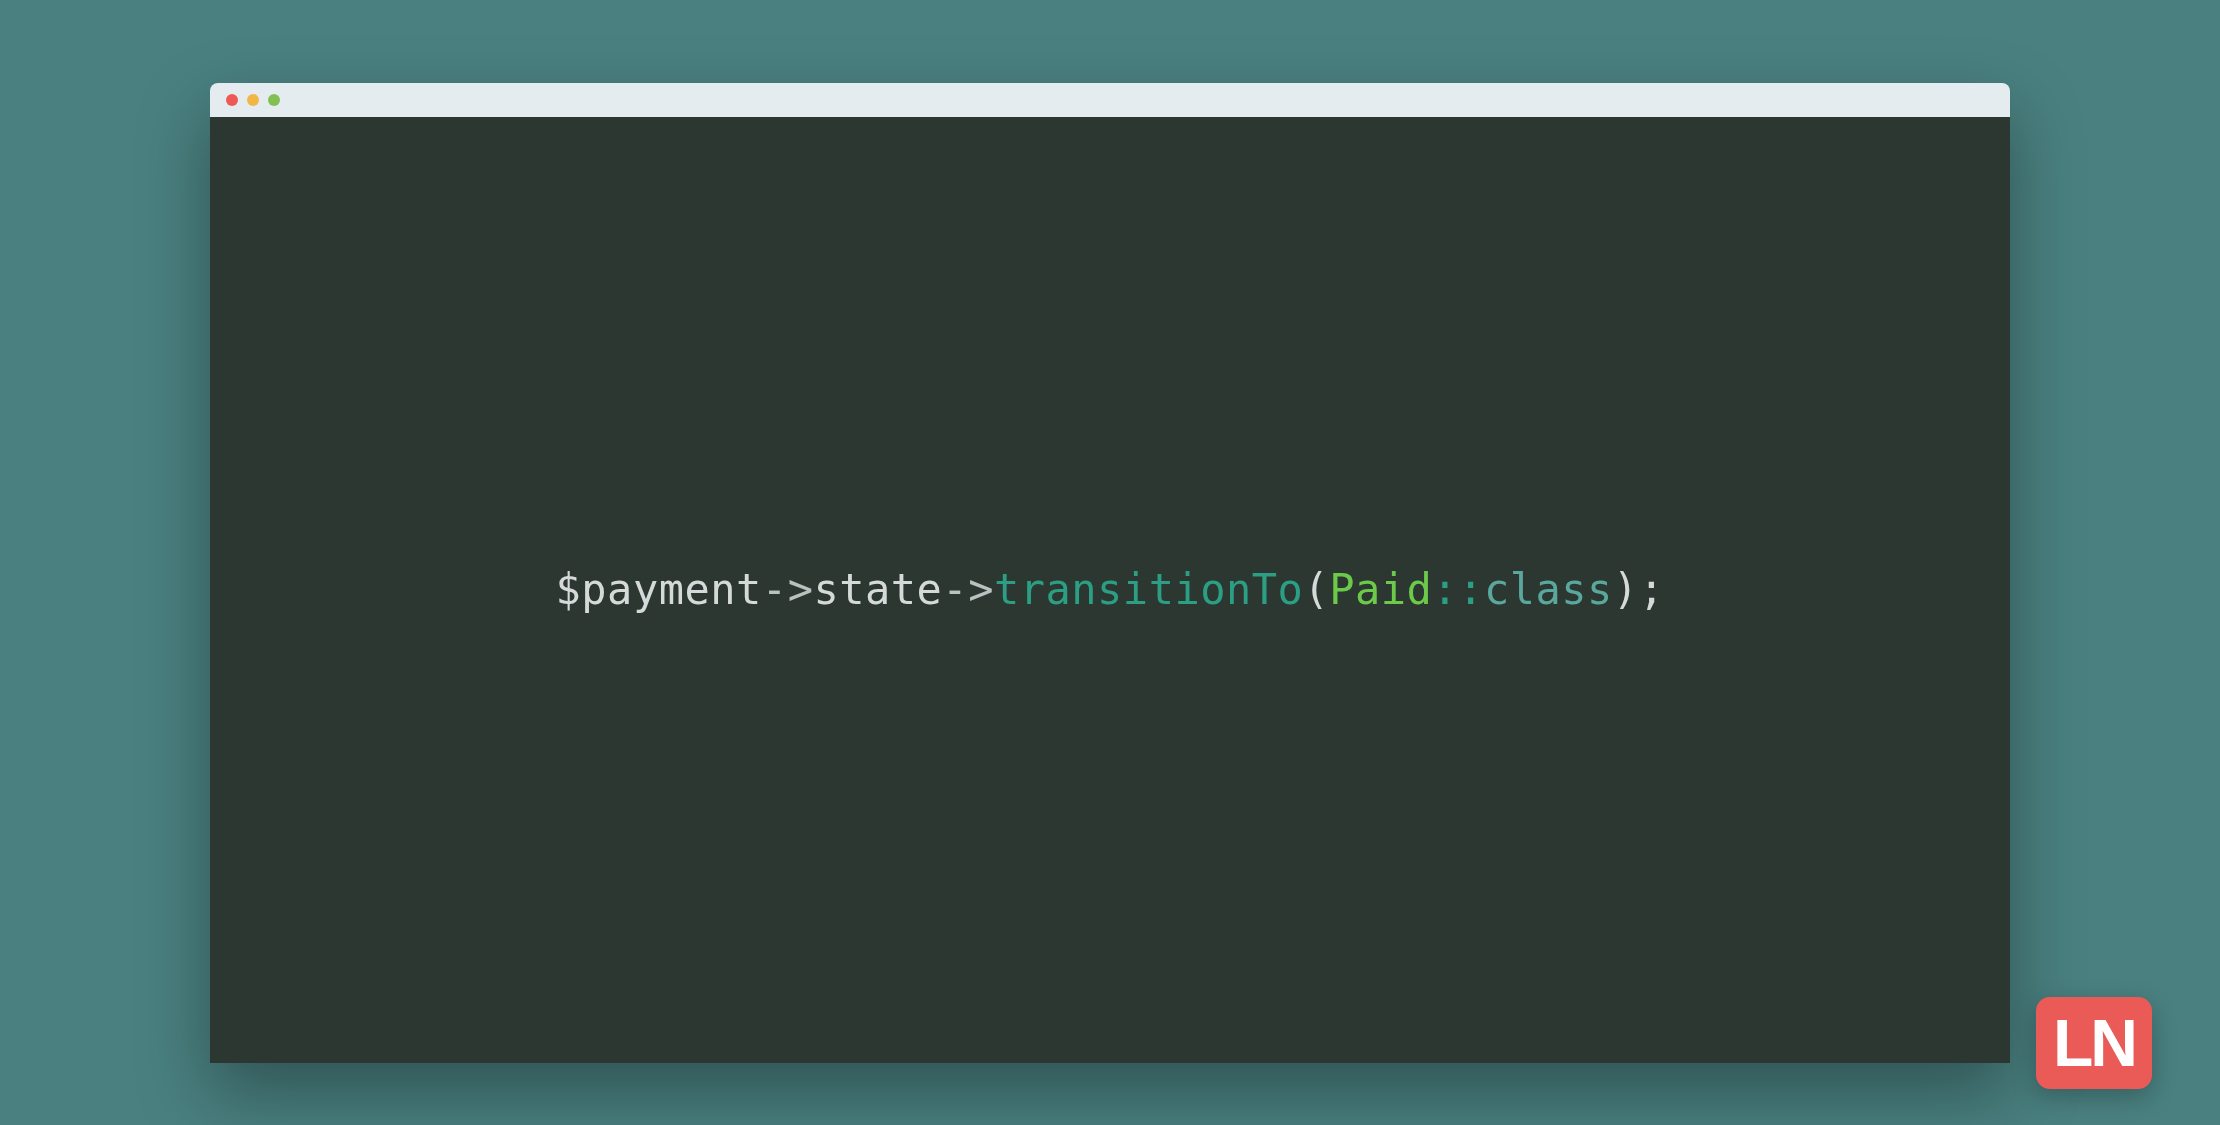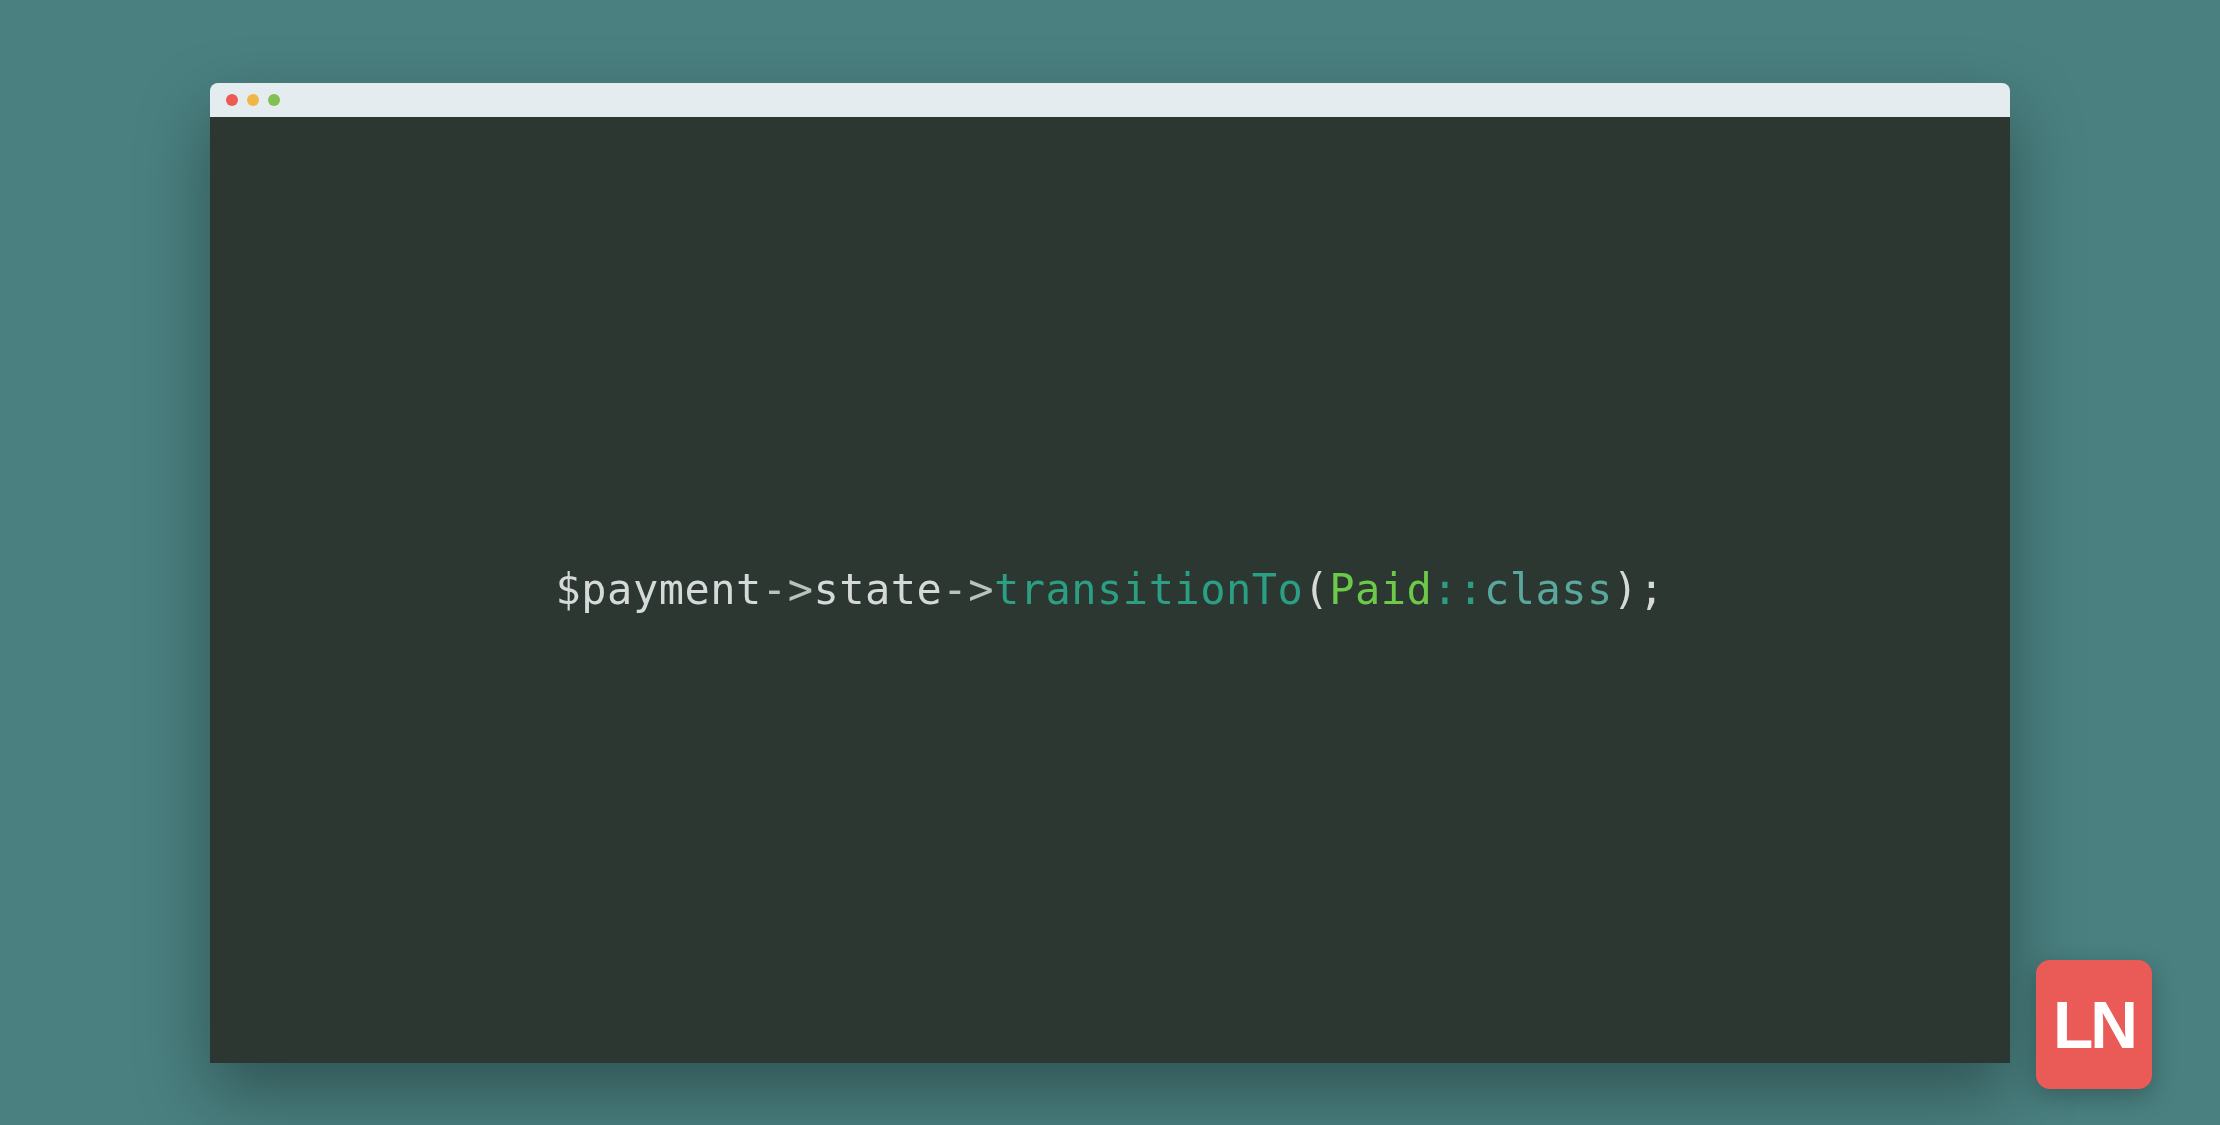--- a/index.html
+++ b/index.html
@@ -69,21 +69,21 @@
     .tok-paren { color: #d6d9d9; }
     .tok-class { color: #6dc949; }
     .tok-scope { color: #2b9e83; }
     .tok-prop { color: #5aa79e; }
 
     .logo-badge {
       position: absolute;
       right: 68px;
       bottom: 36px;
       width: 116px;
-      height: 129px;
+      height: 92px;
       background: #ea5a57;
       border-radius: 14px;
       display: flex;
       align-items: center;
       justify-content: center;
       color: #fff;
       font-family: Arial, Helvetica, sans-serif;
       font-weight: 700;
       font-size: 66px;
       letter-spacing: -3px;

